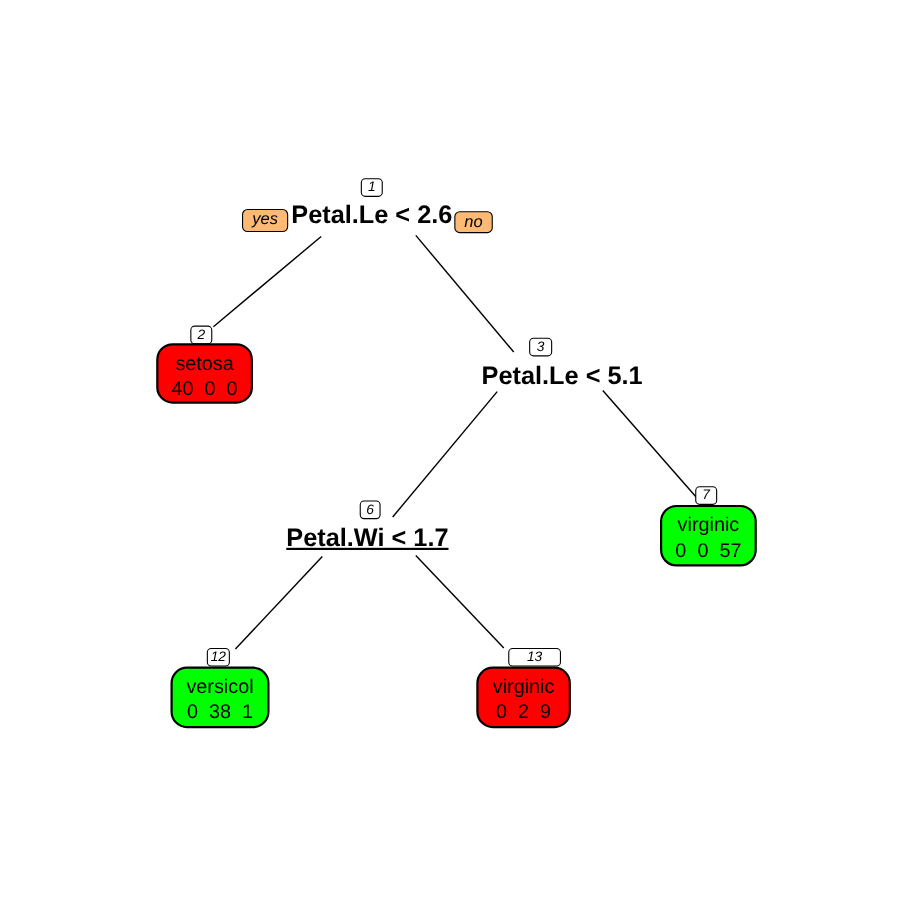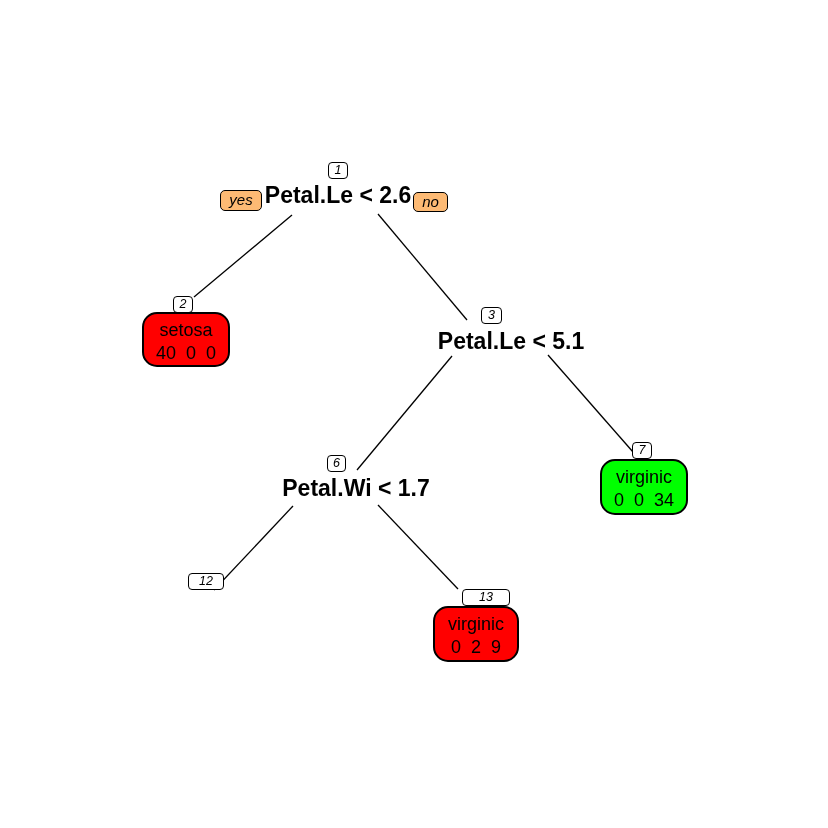--- a/index.html
+++ b/index.html
@@ -90,29 +90,33 @@
   <div class="tag" style="left:173px;top:296px;width:20px;height:17px;">2</div>
   <div class="leaf" style="left: 142px; top: 312px; width: 88px; height: 55px; background-color: rgb(255, 0, 0);">
     <div class="cls">setosa</div>
     <div class="cnt">40  0  0</div>
   </div>
 
   <div class="tag" style="left:481px;top:307px;width:21px;height:17px;">3</div>
   <div class="split-label" style="left:491px;top:330px;margin-left:20px;">Petal.Le &lt; 5.1</div>
 
   <div class="tag" style="left:327px;top:455px;width:19px;height:17px;">6</div>
-  <div class="split-label" style="left:356px;top:477px;">Petal.Wi &lt; 1.7</div>
+  <div class="split-label" style="left:334px;top:477px;text-decoration:underline;">Petal.Wi &lt; 1.7</div>
 
   <div class="tag" style="left:632px;top:442px;width:20px;height:17px;">7</div>
   <div class="leaf" style="left: 600px; top: 459px; width: 88px; height: 56px; background-color: rgb(0, 255, 0);">
     <div class="cls">virginic</div>
-    <div class="cnt">0  0  34</div>
+    <div class="cnt">0  0  57</div>
   </div>
 
-  <div class="tag" style="left:188px;top:573px;width:36px;height:17px;">12</div>
+  <div class="tag" style="left:188px;top:589px;width:21px;height:17px;">12</div>
+  <div class="leaf" style="left: 155px; top: 606px; width: 90px; height: 56px; background-color: rgb(0, 255, 0);">
+    <div class="cls">versicol</div>
+    <div class="cnt">0  38  1</div>
+  </div>
 
   <div class="tag" style="left:462px;top:589px;width:48px;height:17px;">13</div>
   <div class="leaf" style="left: 433px; top: 606px; width: 86px; height: 56px; background-color: rgb(255, 0, 0);">
     <div class="cls">virginic</div>
     <div class="cnt">0  2  9</div>
   </div>
 
 </div>
 
 </body></html>

